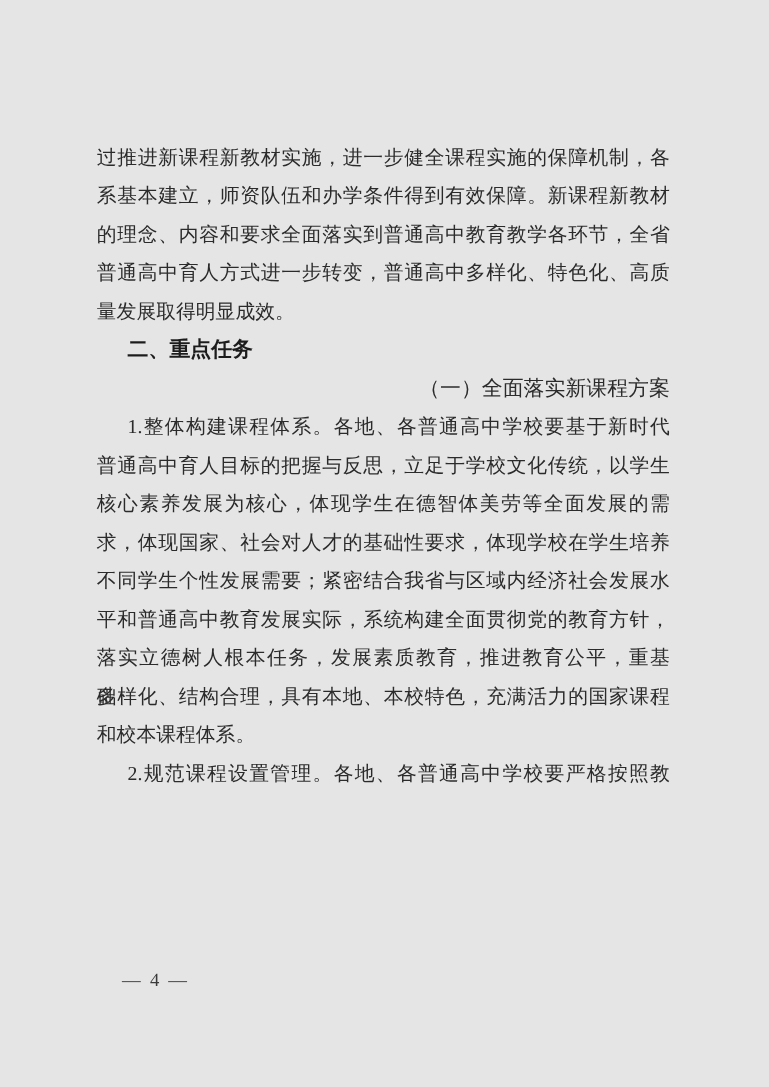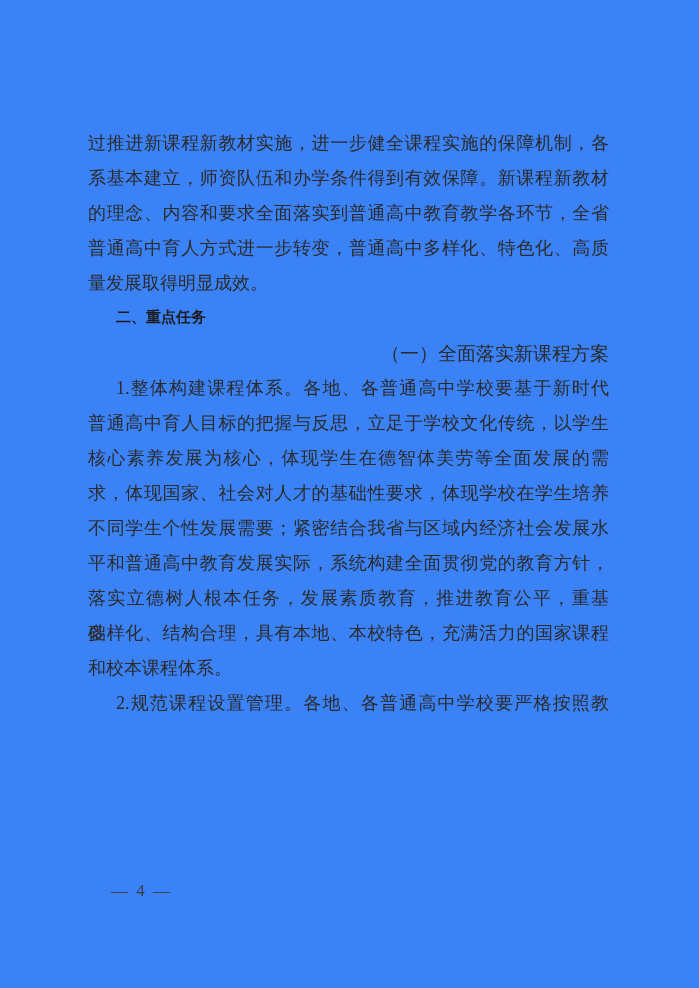--- a/index.html
+++ b/index.html
@@ -32,23 +32,23 @@
   .line.justify {
     white-space: normal;
     text-align: justify;
     text-align-last: justify;
     -moz-text-align-last: justify;
   }
   .line.indent {
     text-indent: 28px;
   }
   .line.heading {
-    font-family: Liberation Mono, monospace;
+    font-family: Liberation Sans, sans-serif;
     font-weight: bold;
-    font-size: 15px;
+    font-size: 19px;
     color: #1c1c1c;
   }
   .line.subheading {
     font-size: 19px;
     text-indent: 24px;
     text-align: right;
   }
   .footer {
     position: absolute;
     left: 111px;
@@ -56,21 +56,21 @@
     font-size: 17px;
     line-height: 20px;
     color: #3a3a3a;
     letter-spacing: 2px;
     white-space: pre;
   }
 </style>
 </head>
 <body>
 
-<div class="page" style="background: #3b82f6; color: rgb(43, 43, 43);">
+<div class="page" style="background: #e5e5e5; color: rgb(43, 43, 43);">
   <div class="content">
       <div class="line body justify">过推进新课程新教材实施，进一步健全课程实施的保障机制，各</div>
       <div class="line body justify">系基本建立，师资队伍和办学条件得到有效保障。新课程新教材</div>
       <div class="line body justify">的理念、内容和要求全面落实到普通高中教育教学各环节，全省</div>
       <div class="line body justify">普通高中育人方式进一步转变，普通高中多样化、特色化、高质</div>
       <div class="line body">量发展取得明显成效。</div>
       <div class="line heading indent" style="color: rgb(28, 28, 28);">二、重点任务</div>
       <div class="line subheading">（一）全面落实新课程方案</div>
       <div class="line body justify indent">1.整体构建课程体系。各地、各普通高中学校要基于新时代</div>
       <div class="line body justify">普通高中育人目标的把握与反思，立足于学校文化传统，以学生</div>

